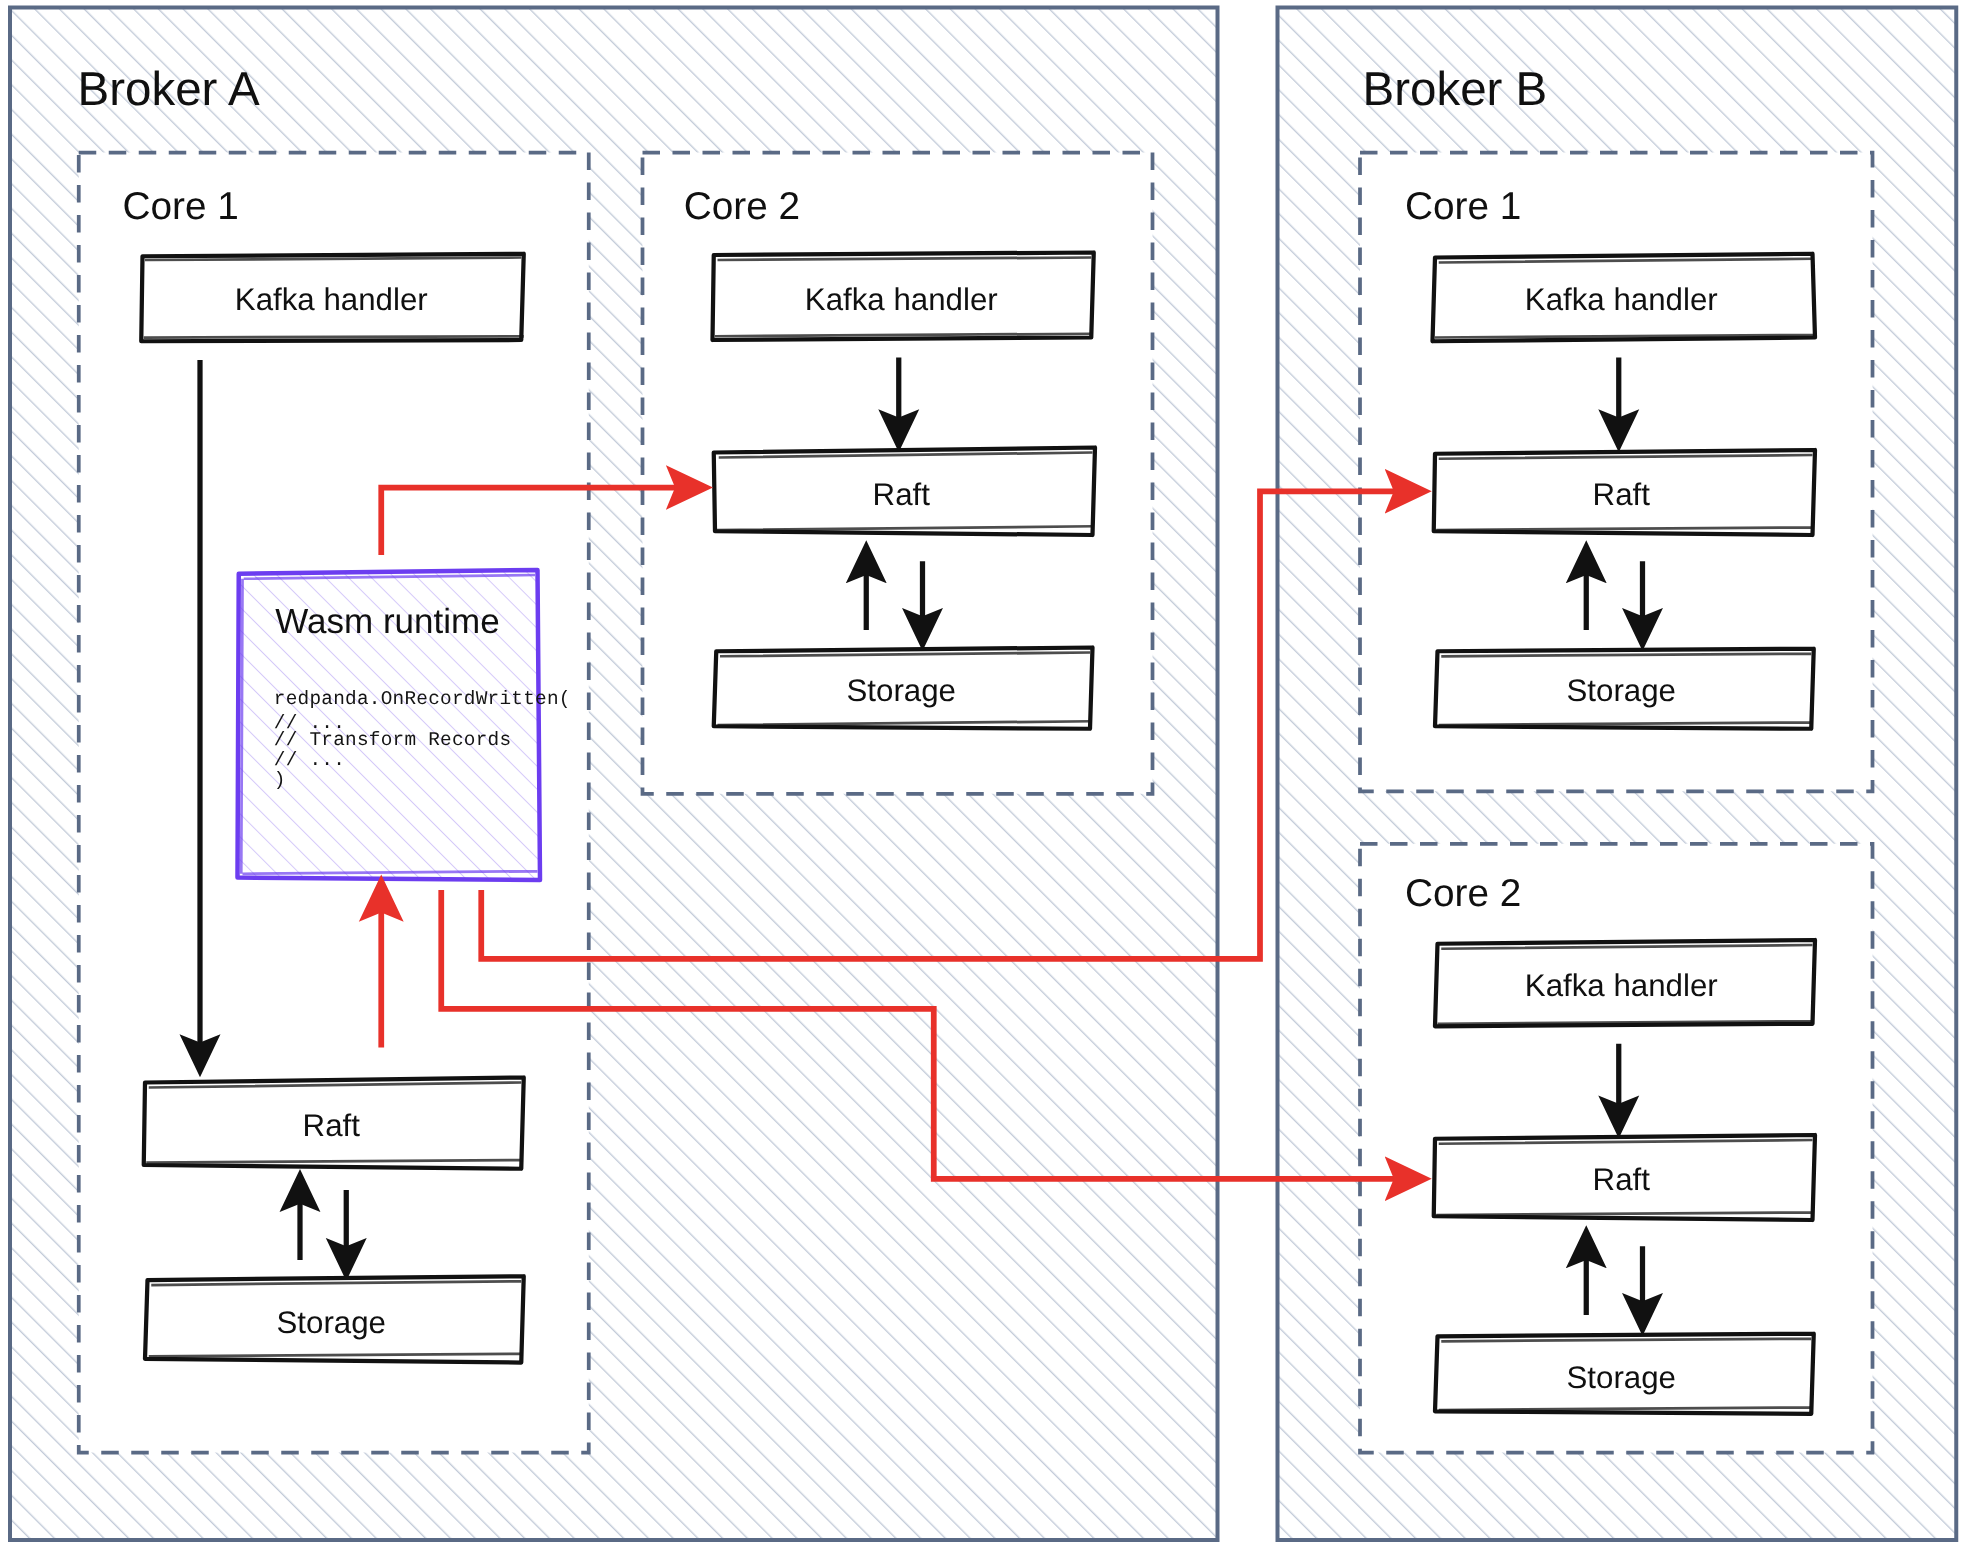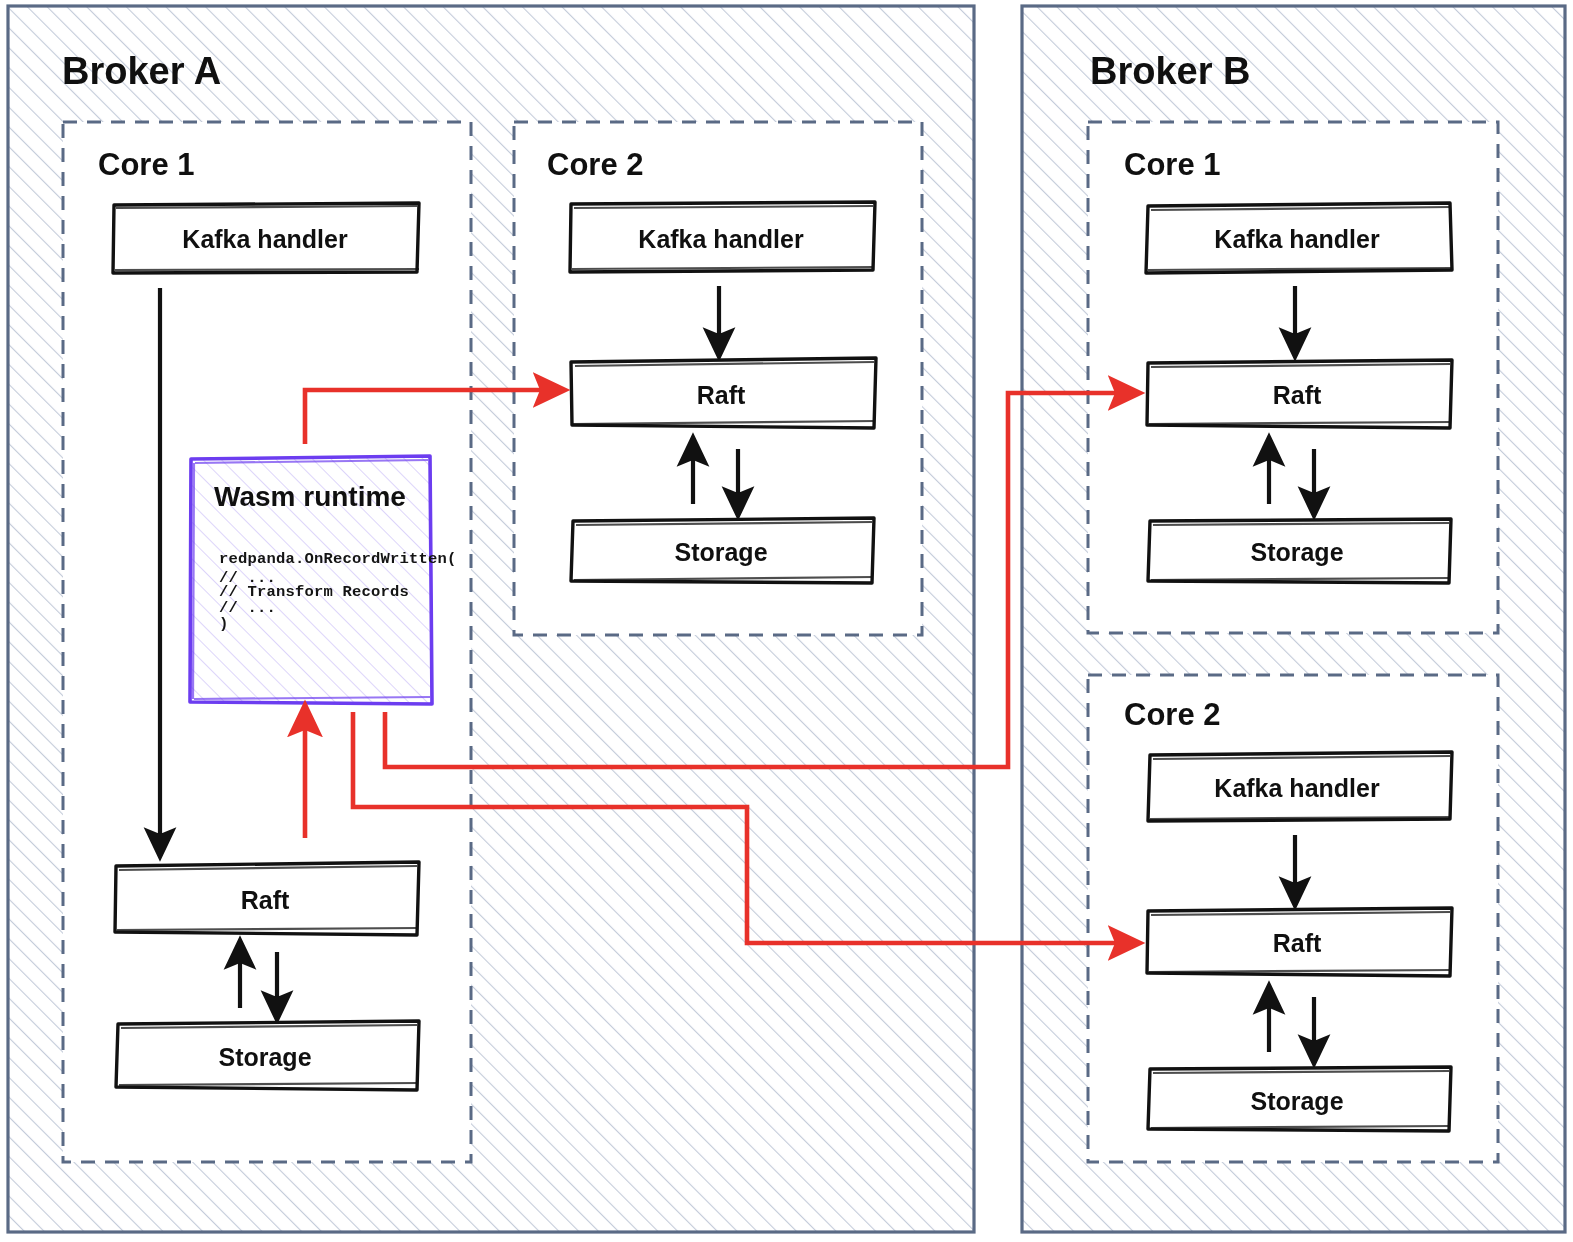--- a/index.html
+++ b/index.html
@@ -10,21 +10,20 @@
   body {
     width: 1573px;
     height: 1242px;
     font-family: "Liberation Sans", sans-serif;
     overflow: hidden;
   }
   #diagram-root {
     position: relative;
     width: 1573px;
     height: 1242px;
-    font-weight: bold;
   }
   svg.canvas {
     display: block;
     width: 1573px;
     height: 1242px;
   }
   .broker-label {
     font-family: "Liberation Sans", sans-serif;
     font-size: 38px;
     fill: #101010;

